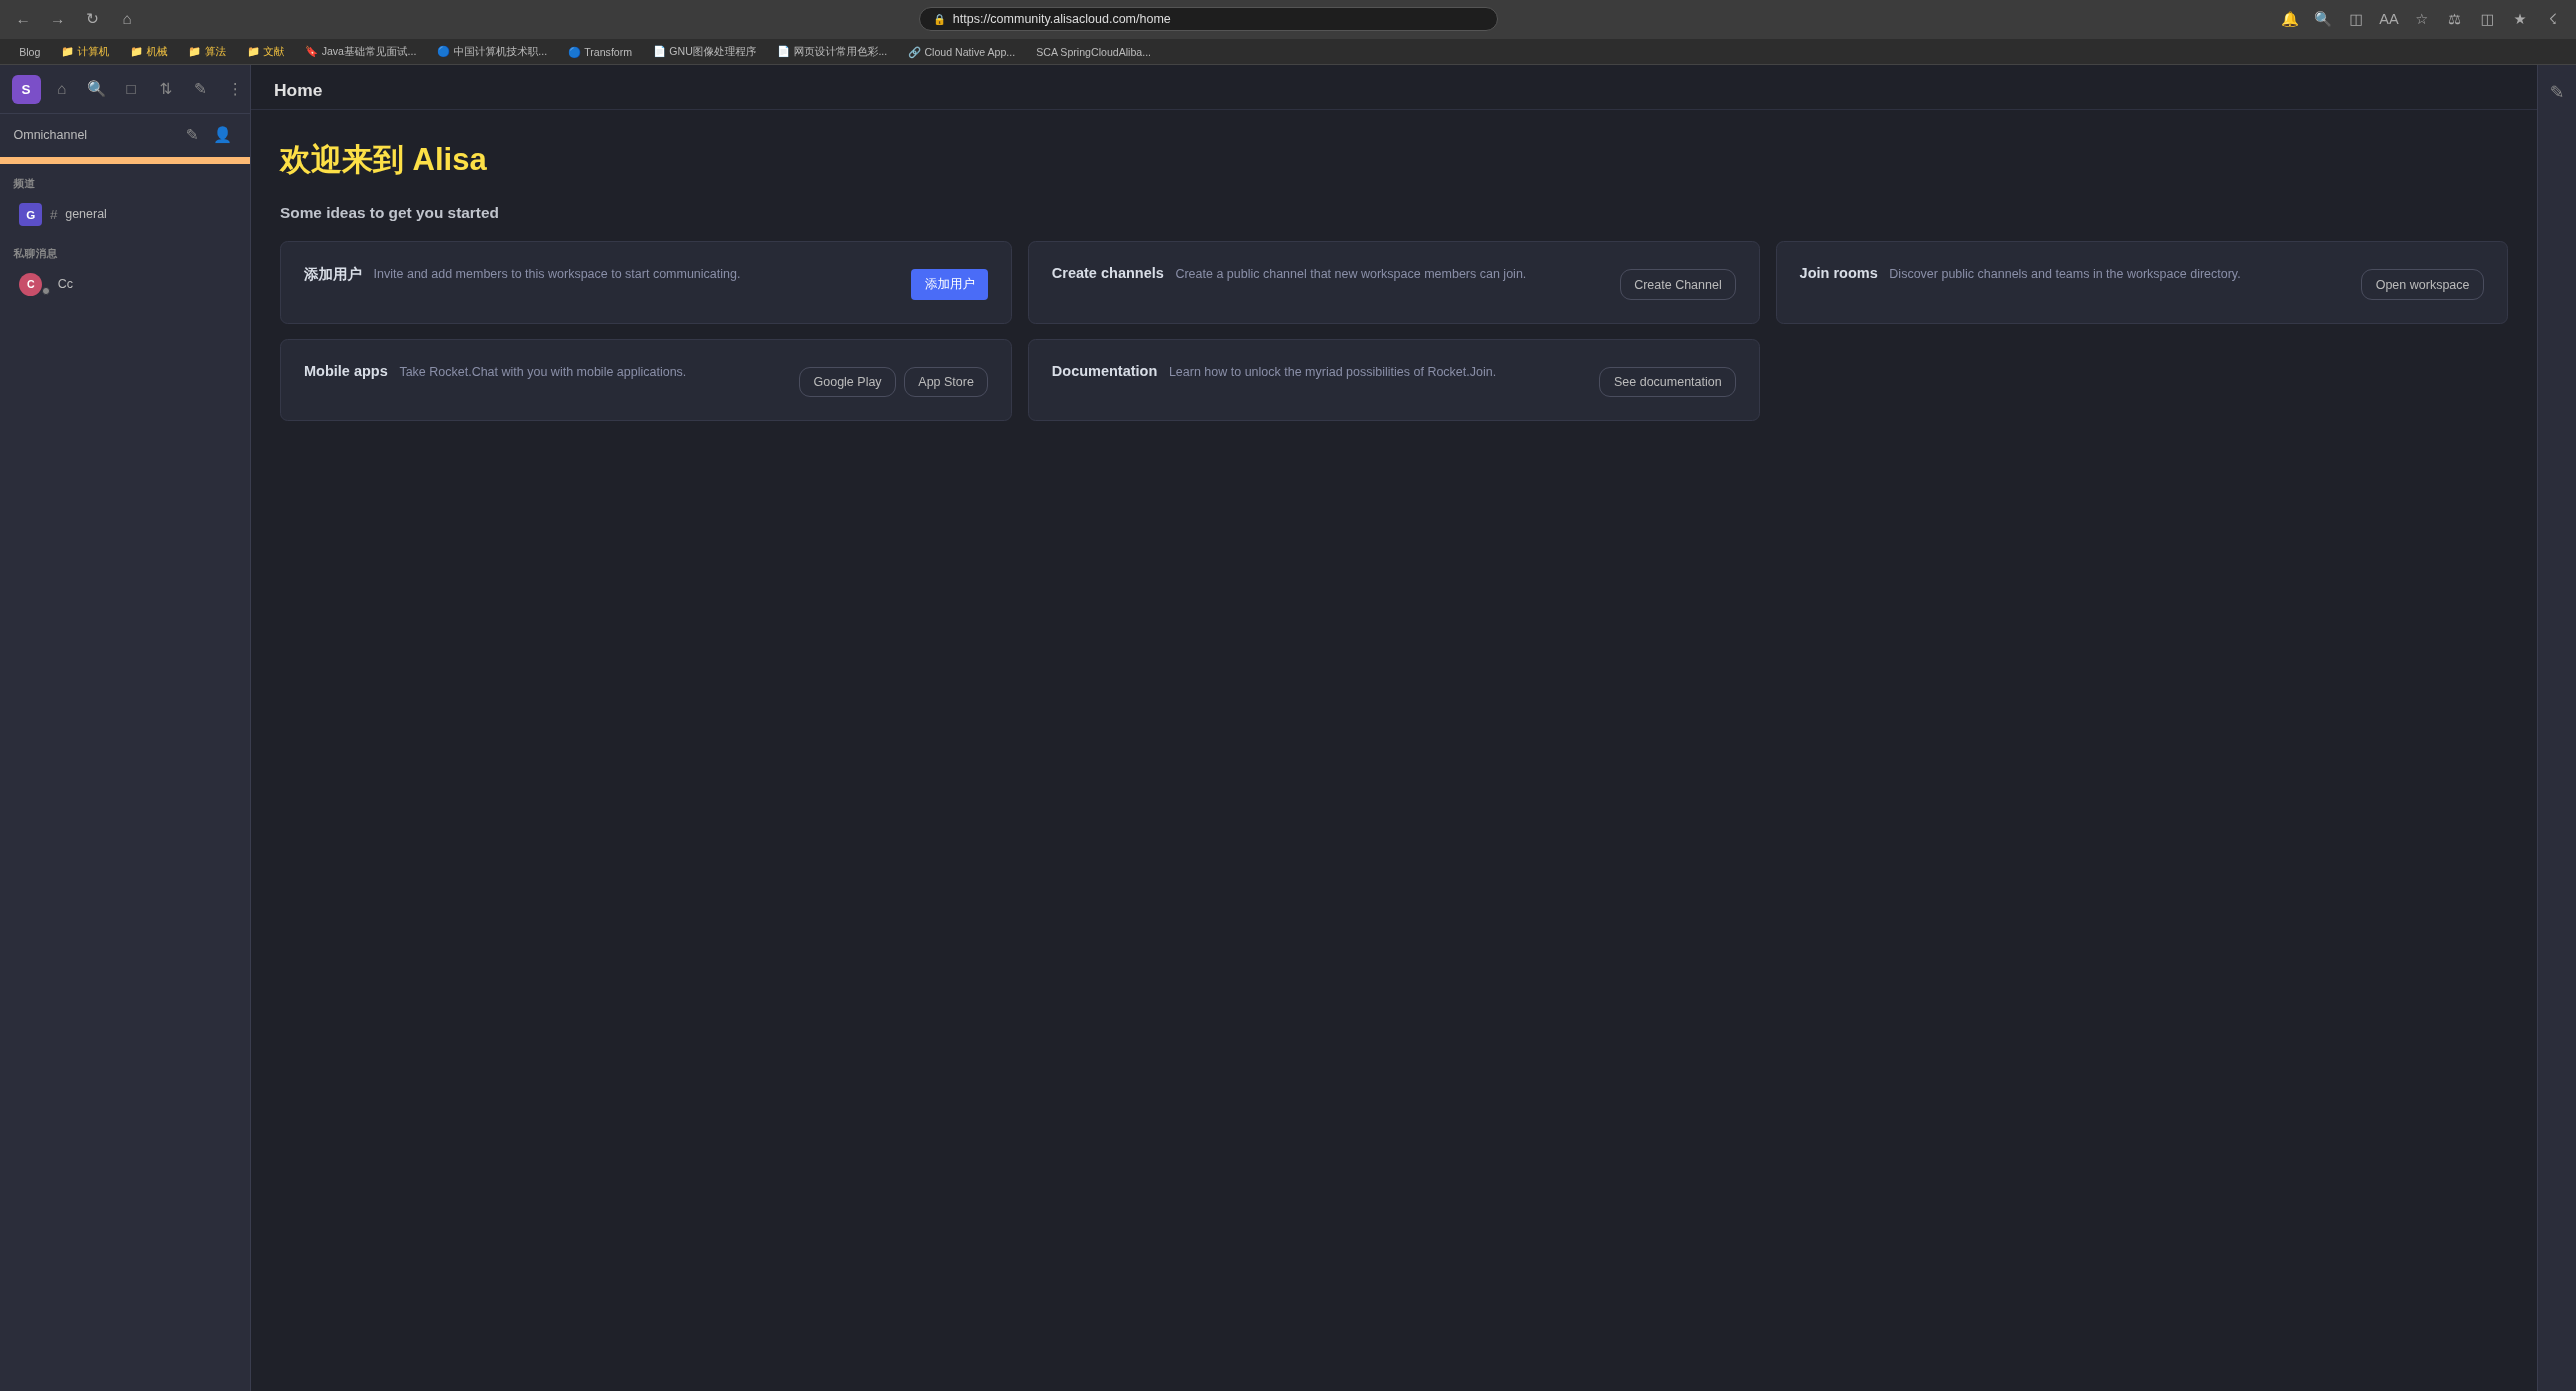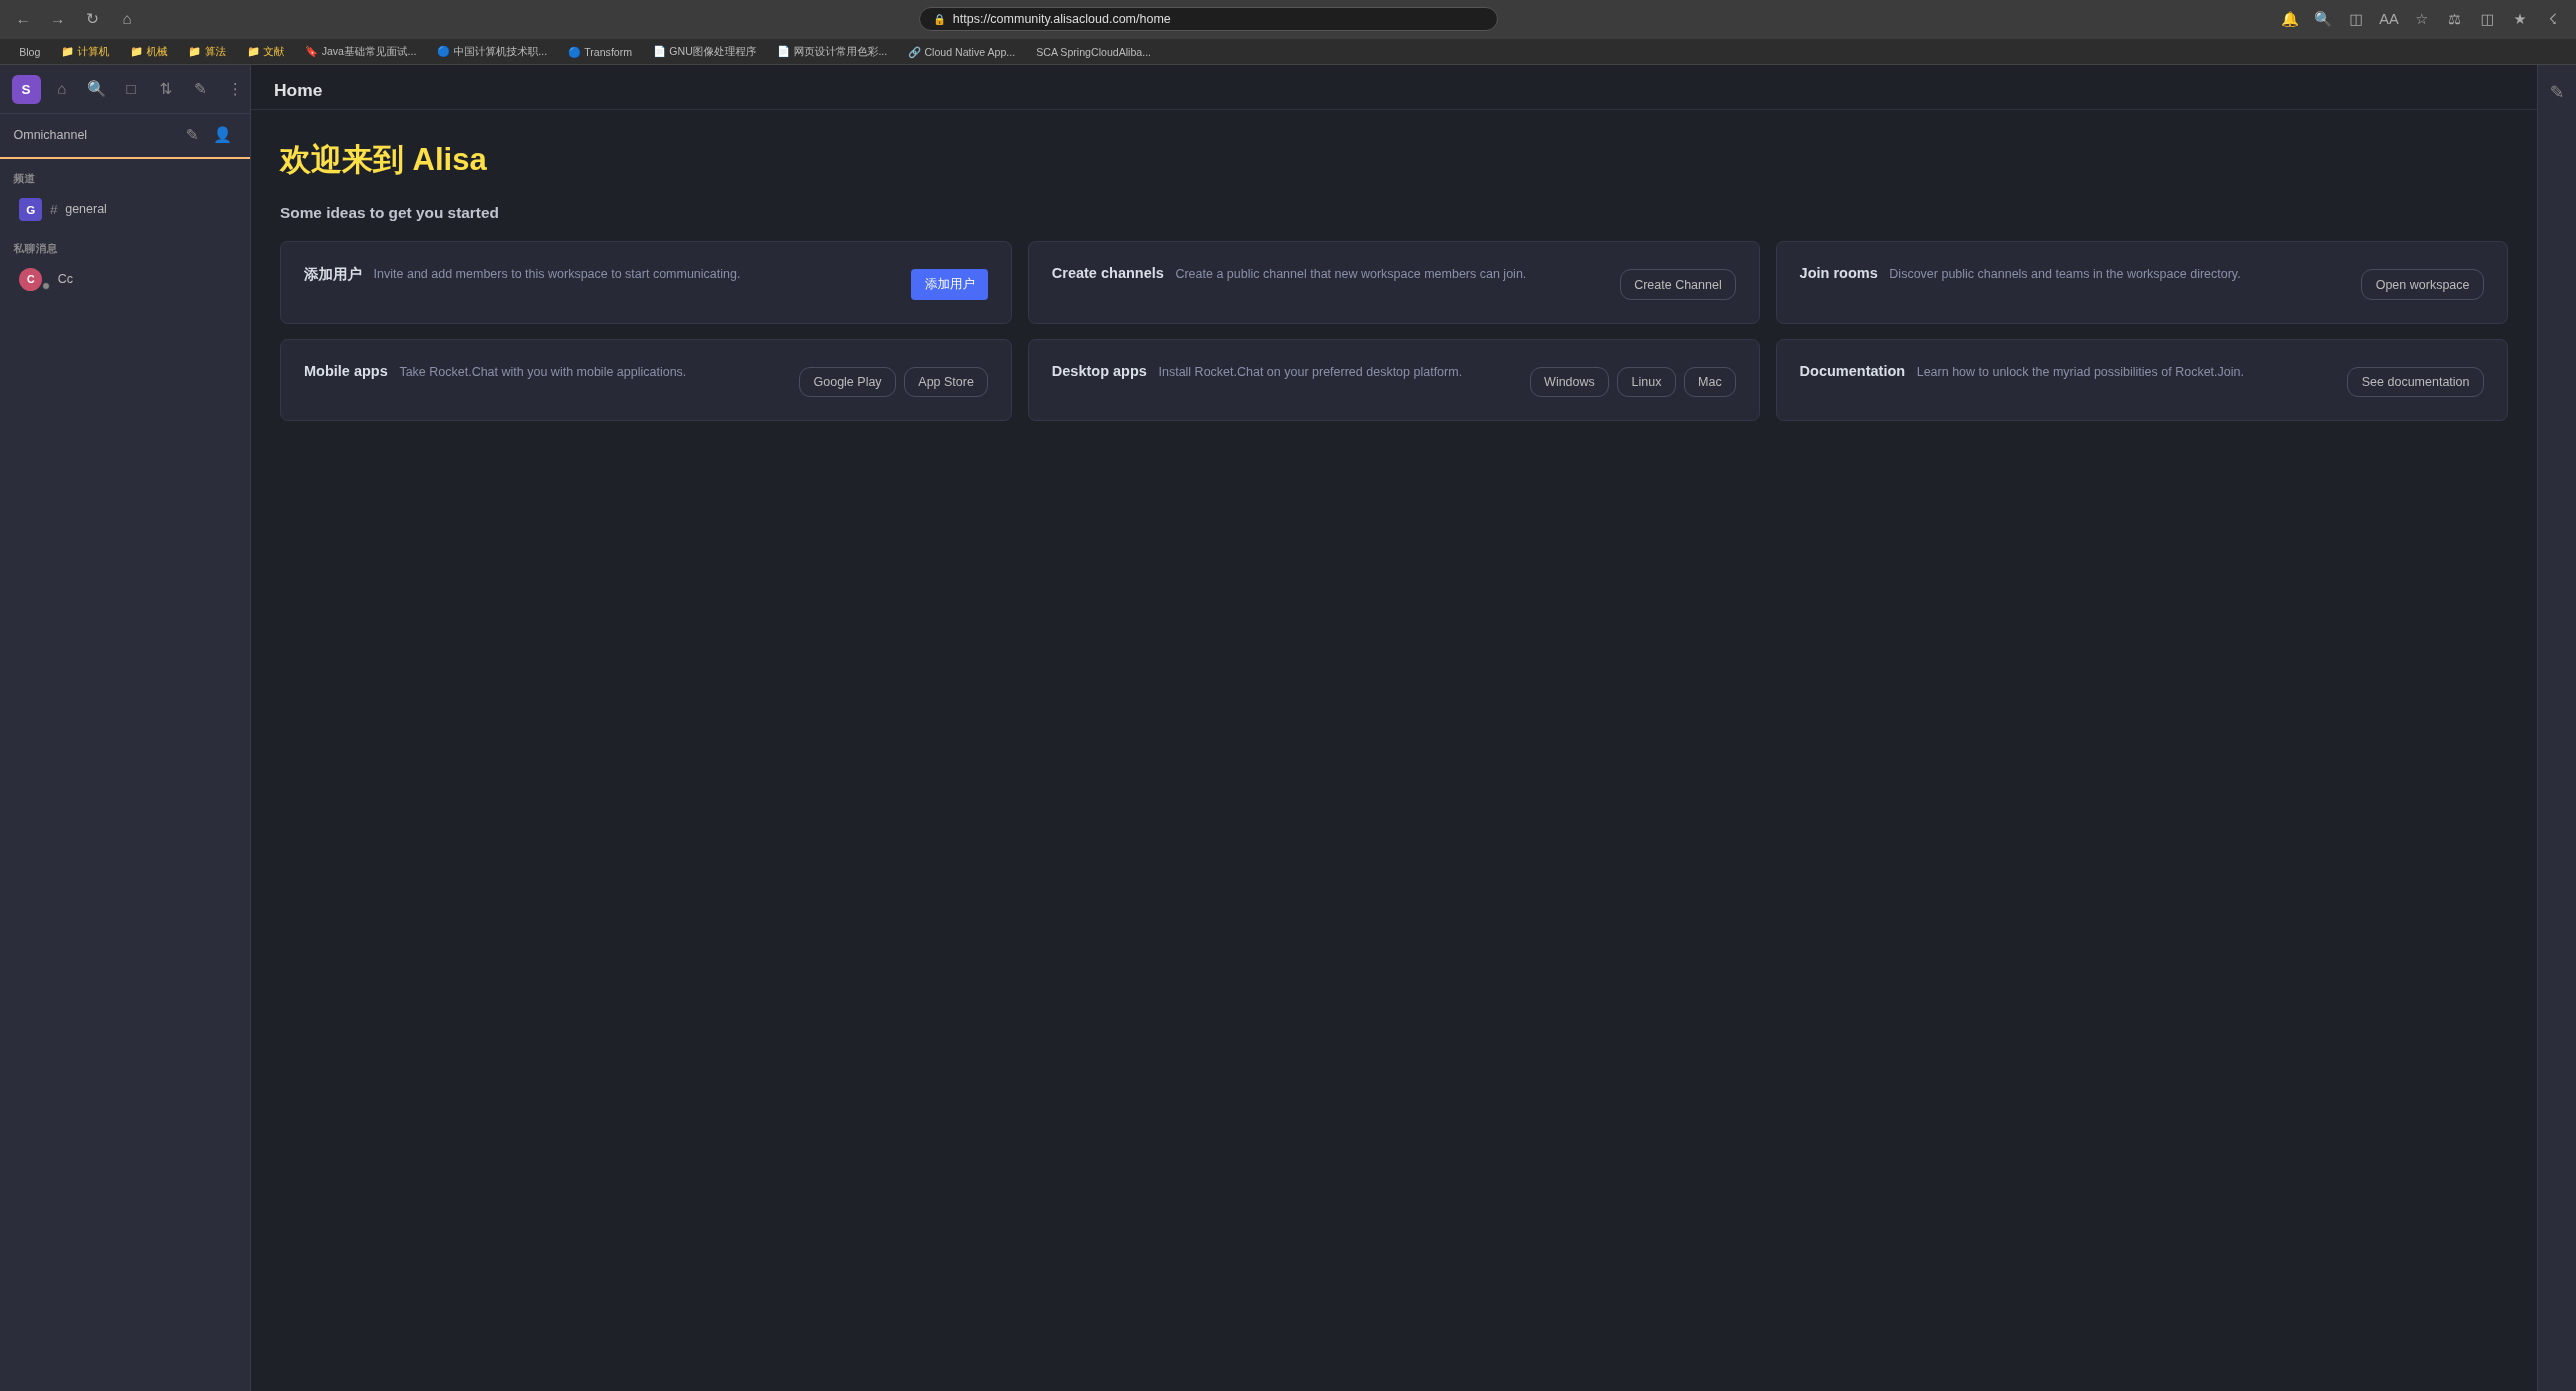--- a/index.html
+++ b/index.html
@@ -193,21 +193,21 @@
       margin-left: -7.7px;
       margin-top: 13.5px;
       flex-shrink: 0;
     }
 
     
     .omnichannel-bar {
       display: flex;
       align-items: center;
       padding: 7.7px 13.5px;
-      border-bottom: 2px solid #fdba74;
+      border-bottom: 7px solid #fdba74;
     }
     .omnichannel-label {
       font-size: 12.5px;
       color: #bbb;
       font-weight: 500;
     }
     .omnichannel-actions {
       margin-left: auto;
       display: flex; gap: 3.9px;
     }
@@ -456,29 +456,20 @@
 
         <div class="card">
           <div class="card-title">Mobile apps</div>
           <div class="card-desc">Take Rocket.Chat with you with mobile applications.</div>
           <div class="card-actions">
             <button class="btn-secondary">Google Play</button>
             <button class="btn-secondary">App Store</button>
           </div>
         </div>
 
-        <div class="card">
-          <div class="card-title">Desktop apps</div>
-          <div class="card-desc">Install Rocket.Chat on your preferred desktop platform.</div>
-          <div class="card-actions">
-            <button class="btn-secondary">Windows</button>
-            <button class="btn-secondary">Linux</button>
-            <button class="btn-secondary">Mac</button>
-          </div>
-        </div>
 
         <div class="card">
           <div class="card-title">Documentation</div>
           <div class="card-desc">Learn how to unlock the myriad possibilities of Rocket.Join.</div>
           <div class="card-actions">
             <button class="btn-secondary">See documentation</button>
           </div>
         </div>
 
       </div>

